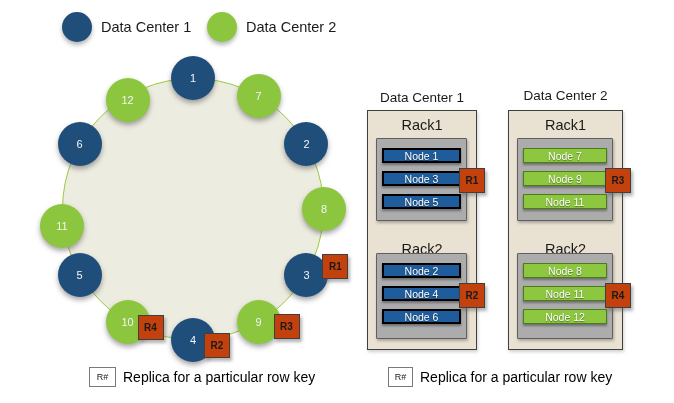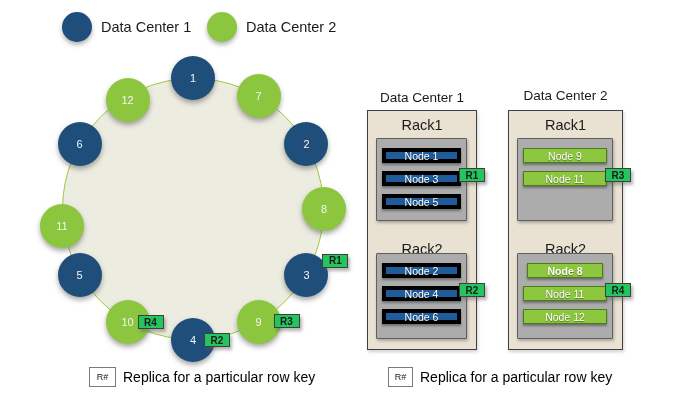--- a/index.html
+++ b/index.html
@@ -14,21 +14,21 @@
   .legend-dot { width:30px; height:30px; border-radius:50%;
     box-shadow:0 3px 4px rgba(90,90,90,0.45); }
   .legend-label { font-size:14.5px; color:#1a1a1a; white-space:nowrap; }
 
   
   .ring-disc { position:absolute; left:62px; top:78px; width:262px; height:262px;
     border-radius:50%; border:1.5px solid #9BCB3A; background:#EDECE1; box-sizing:border-box; }
   .ring-node { position:absolute; width:44px; height:44px; border-radius:50%;
     display:flex; align-items:center; justify-content:center;
     color:#f2f5f8; font-size:11px; box-shadow:0 3px 5px rgba(80,80,80,0.5); z-index:2; }
-  .rep-box { position:absolute; width:26px; height:14px; background:#22c55e;
+  .rep-box { position:absolute; width:26px; height:25px; background:#c2410c;
     border:1px solid #3f3f3f; display:flex; align-items:center; justify-content:center;
     font-size:10px; font-weight:bold; color:#1a1a1a;
     box-shadow:2px 3px 3px rgba(90,90,90,0.45); z-index:3; box-sizing:border-box; }
 
   
   .panel-title { position:absolute; font-size:13.5px; color:#1a1a1a; text-align:center; }
   .pt-0 { left:367px; top:90px; width:110px; }
   .pt-1 { left:508px; top:88px; width:115px; }
   .panel { position:absolute; top:110px; height:240px; background:#E9E1D2;
     border:1px solid #404040; box-sizing:border-box;
@@ -36,21 +36,21 @@
   .panel.p-0 { left:367px; width:110px; }
   .panel.p-1 { left:508px; width:115px; }
   .rack-label { position:absolute; left:0; width:100%; text-align:center;
     font-size:14.5px; color:#1a1a1a; }
   .rack-box { position:absolute; left:8px; background:#ACACAC; border:1.5px solid #5f5f5f;
     box-sizing:border-box; border-radius:1px; box-shadow:1px 2px 3px rgba(80,80,80,0.4);
     display:flex; flex-direction:column; align-items:center; padding-top:9px; gap:8px; }
   .node-bar { height:15px; display:flex; align-items:center; justify-content:center;
     color:#ffffff; font-size:10.5px; box-sizing:border-box;
     text-shadow:0 1px 1px rgba(0,0,0,0.45); box-shadow:0 2px 2px rgba(40,40,40,0.45); }
-  .node-bar.dc1 { background:#1E5C9B; border:4px solid #000000; }
+  .node-bar.dc1 { background:#1E5C9B; border:2px solid #000000; }
   .node-bar.dc2 { background:#8DC63F; border:1px solid #4E7A1E; }
 
   
   .rkey-box { position:absolute; width:27px; height:20px; background:#ffffff;
     border:1px solid #7a7a7a; display:flex; align-items:center; justify-content:center;
     font-size:9px; color:#1a1a1a; box-sizing:border-box; }
   .rk-0 { left:89px; top:367px; }
   .rk-1 { left:388px; top:367px; width:25px; }
   .footer-caption { position:absolute; top:369px; font-size:14px; color:#000000; white-space:nowrap; }
   .fc-0 { left:123px; }
@@ -104,27 +104,28 @@
       <div class="rack-box" style="top: 142px; width: 91px; height: 86px;">
         <div class="node-bar dc1" style="width: 79px;">Node 2</div>
         <div class="node-bar dc1" style="width: 79px;">Node 4</div>
         <div class="node-bar dc1" style="width: 79px;">Node 6</div>
       </div>
       <div class="rep-box" style="left: 91px; top: 172px;">R2</div>
     </div>
   <div class="panel p-1" id="panel-1">
       <div class="rack-label" style="top: 6px;">Rack1</div>
       <div class="rack-box" style="top: 27px; width: 96px; height: 83px;">
+        <div class="node-bar dc2" style="width: 84px;">Node 7</div>
         <div class="node-bar dc2" style="width: 84px;">Node 9</div>
         <div class="node-bar dc2" style="width: 84px;">Node 11</div>
       </div>
       <div class="rep-box" style="left: 96px; top: 57px;">R3</div>
       <div class="rack-label" style="top: 130px;">Rack2</div>
       <div class="rack-box" style="top: 142px; width: 96px; height: 86px;">
-        <div class="node-bar dc2" style="width: 76px; font-weight: bold;">Node 8</div>
+        <div class="node-bar dc2" style="width: 84px;">Node 8</div>
         <div class="node-bar dc2" style="width: 84px;">Node 11</div>
         <div class="node-bar dc2" style="width: 84px;">Node 12</div>
       </div>
       <div class="rep-box" style="left: 96px; top: 172px;">R4</div>
     </div>
 
   <div class="rkey-box rk-0">R#</div>
   <div class="footer-caption fc-0">Replica for a particular row key</div>
   <div class="rkey-box rk-1">R#</div>
   <div class="footer-caption fc-1">Replica for a particular row key</div>

